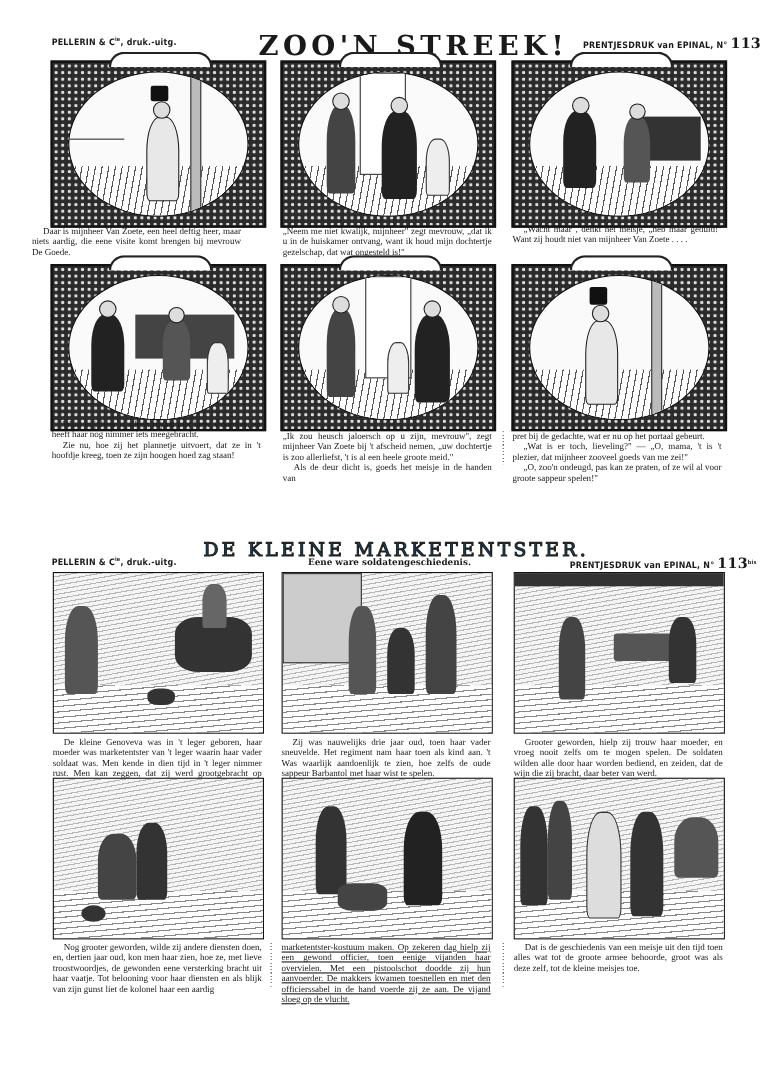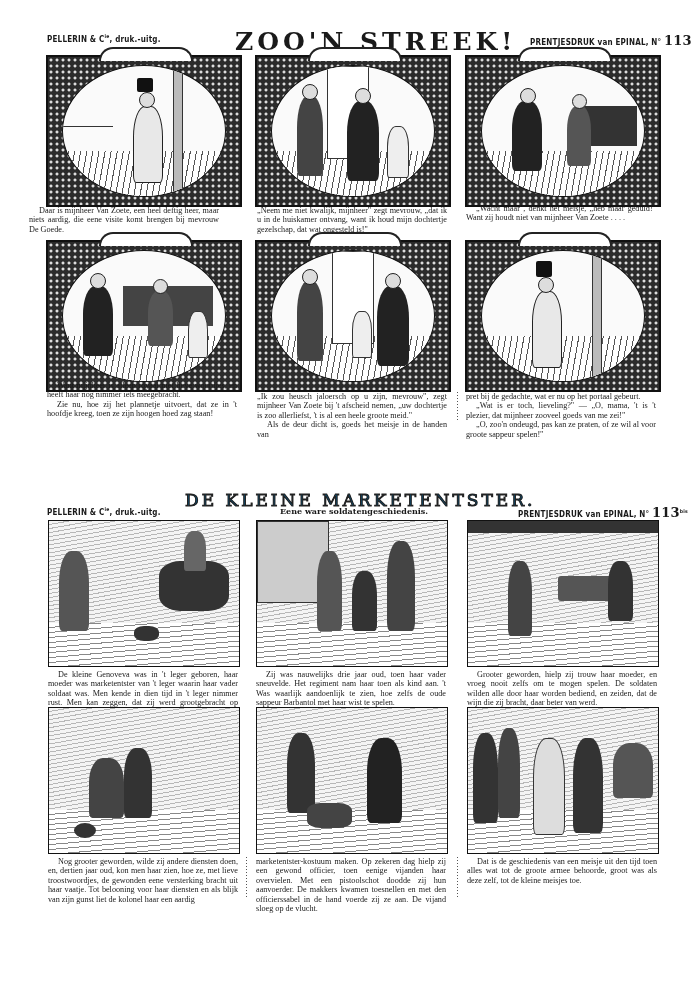--- a/index.html
+++ b/index.html
@@ -217,21 +217,21 @@
   <p>Nog grooter geworden, wilde zij andere diensten doen, en, dertien jaar oud, kon men haar zien, hoe ze, met lieve troostwoordjes, de gewonden eene versterking bracht uit haar vaatje. Tot belooning voor haar diensten en als blijk van zijn gunst liet de kolonel haar een aardig</p>
 </div>
 
 <div class="rect" style="left:256px;top:707px;">
   <div class="hatch"></div>
     <div class="ground"></div>
   <div class="figure" style="left:30px;top:25px;width:28px;height:80px;background:#333"></div>
   <div class="figure" style="left:50px;top:95px;width:45px;height:25px;background:#444;border-radius:30%"></div>
   <div class="figure" style="left:110px;top:30px;width:35px;height:85px;background:#222"></div>
 </div>
-<div class="abs caption" style="left:256px;top:857px;width:190px;">
+<div class="abs caption" style="left:256px;top:857px;width:190px;text-decoration:underline;">
   <p class="noindent">marketentster-kostuum maken. Op zekeren dag hielp zij een gewond officier, toen eenige vijanden haar overvielen. Met een pistoolschot doodde zij hun aanvoerder. De makkers kwamen toesnellen en met den officierssabel in de hand voerde zij ze aan. De vijand sloeg op de vlucht.</p>
 </div>
 
 <div class="rect" style="left:467px;top:707px;">
   <div class="hatch"></div>
     <div class="ground"></div>
   <div class="figure" style="left:5px;top:25px;width:25px;height:90px;background:#333"></div>
   <div class="figure" style="left:30px;top:20px;width:22px;height:90px;background:#444"></div>
   <div class="figure" style="left:65px;top:30px;width:30px;height:95px;background:#ddd;border:1px solid #333"></div>
   <div class="figure" style="left:105px;top:30px;width:30px;height:95px;background:#333"></div>

